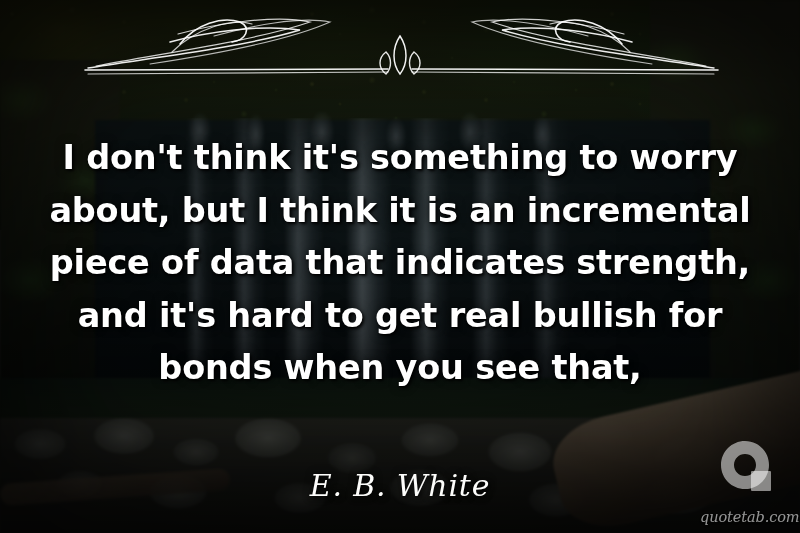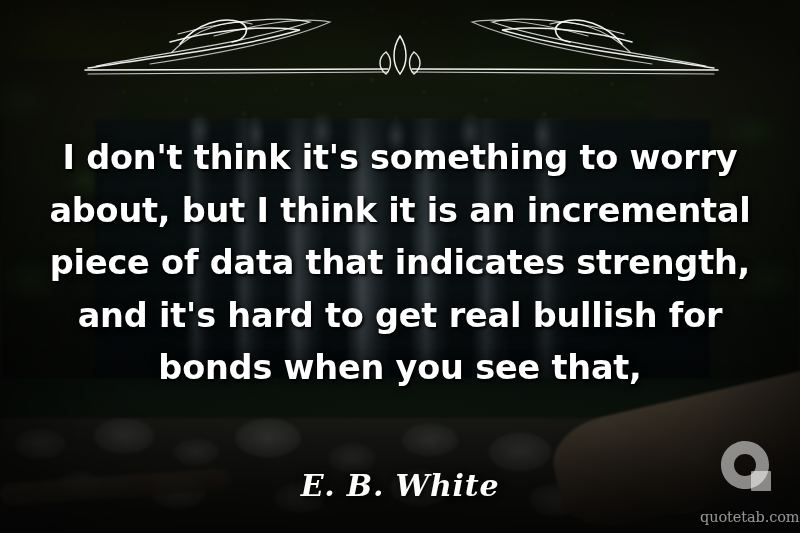--- a/index.html
+++ b/index.html
@@ -202,21 +202,21 @@
     white-space:pre-line;
   }
 
   
   .author{
     position:absolute;
     left:0; right:0; top:468px;
     text-align:center;
     font-family:"DejaVu Serif", serif;
     font-style:italic;
-    font-weight:700;
+    font-weight:400;
     font-size:30px;
     letter-spacing:.8px;
     color:#fdfdfb;
     text-shadow:
       2px 2px 4px rgba(0,0,0,.8),
       0 0 10px rgba(0,0,0,.45);
   }
 
   
   .watermark{
@@ -233,20 +233,21 @@
   .wm-text{
     position:absolute; left:0; bottom:2px; width:92px;
     text-align:left;
     font-family:"DejaVu Serif", serif;
     font-weight:400;
     font-size:14.5px;
     letter-spacing:-.1px;
     color:rgba(255,255,255,.58);
     text-shadow:0 1px 2px rgba(0,0,0,.45);
     white-space:nowrap;
+    font-style:italic;
   }
 </style>
 </head>
 <body>
 
 <div id="card">
 
   <div class="bg">
     <div class="bg-canopy"></div>
     <div class="bg-leaves"></div>

